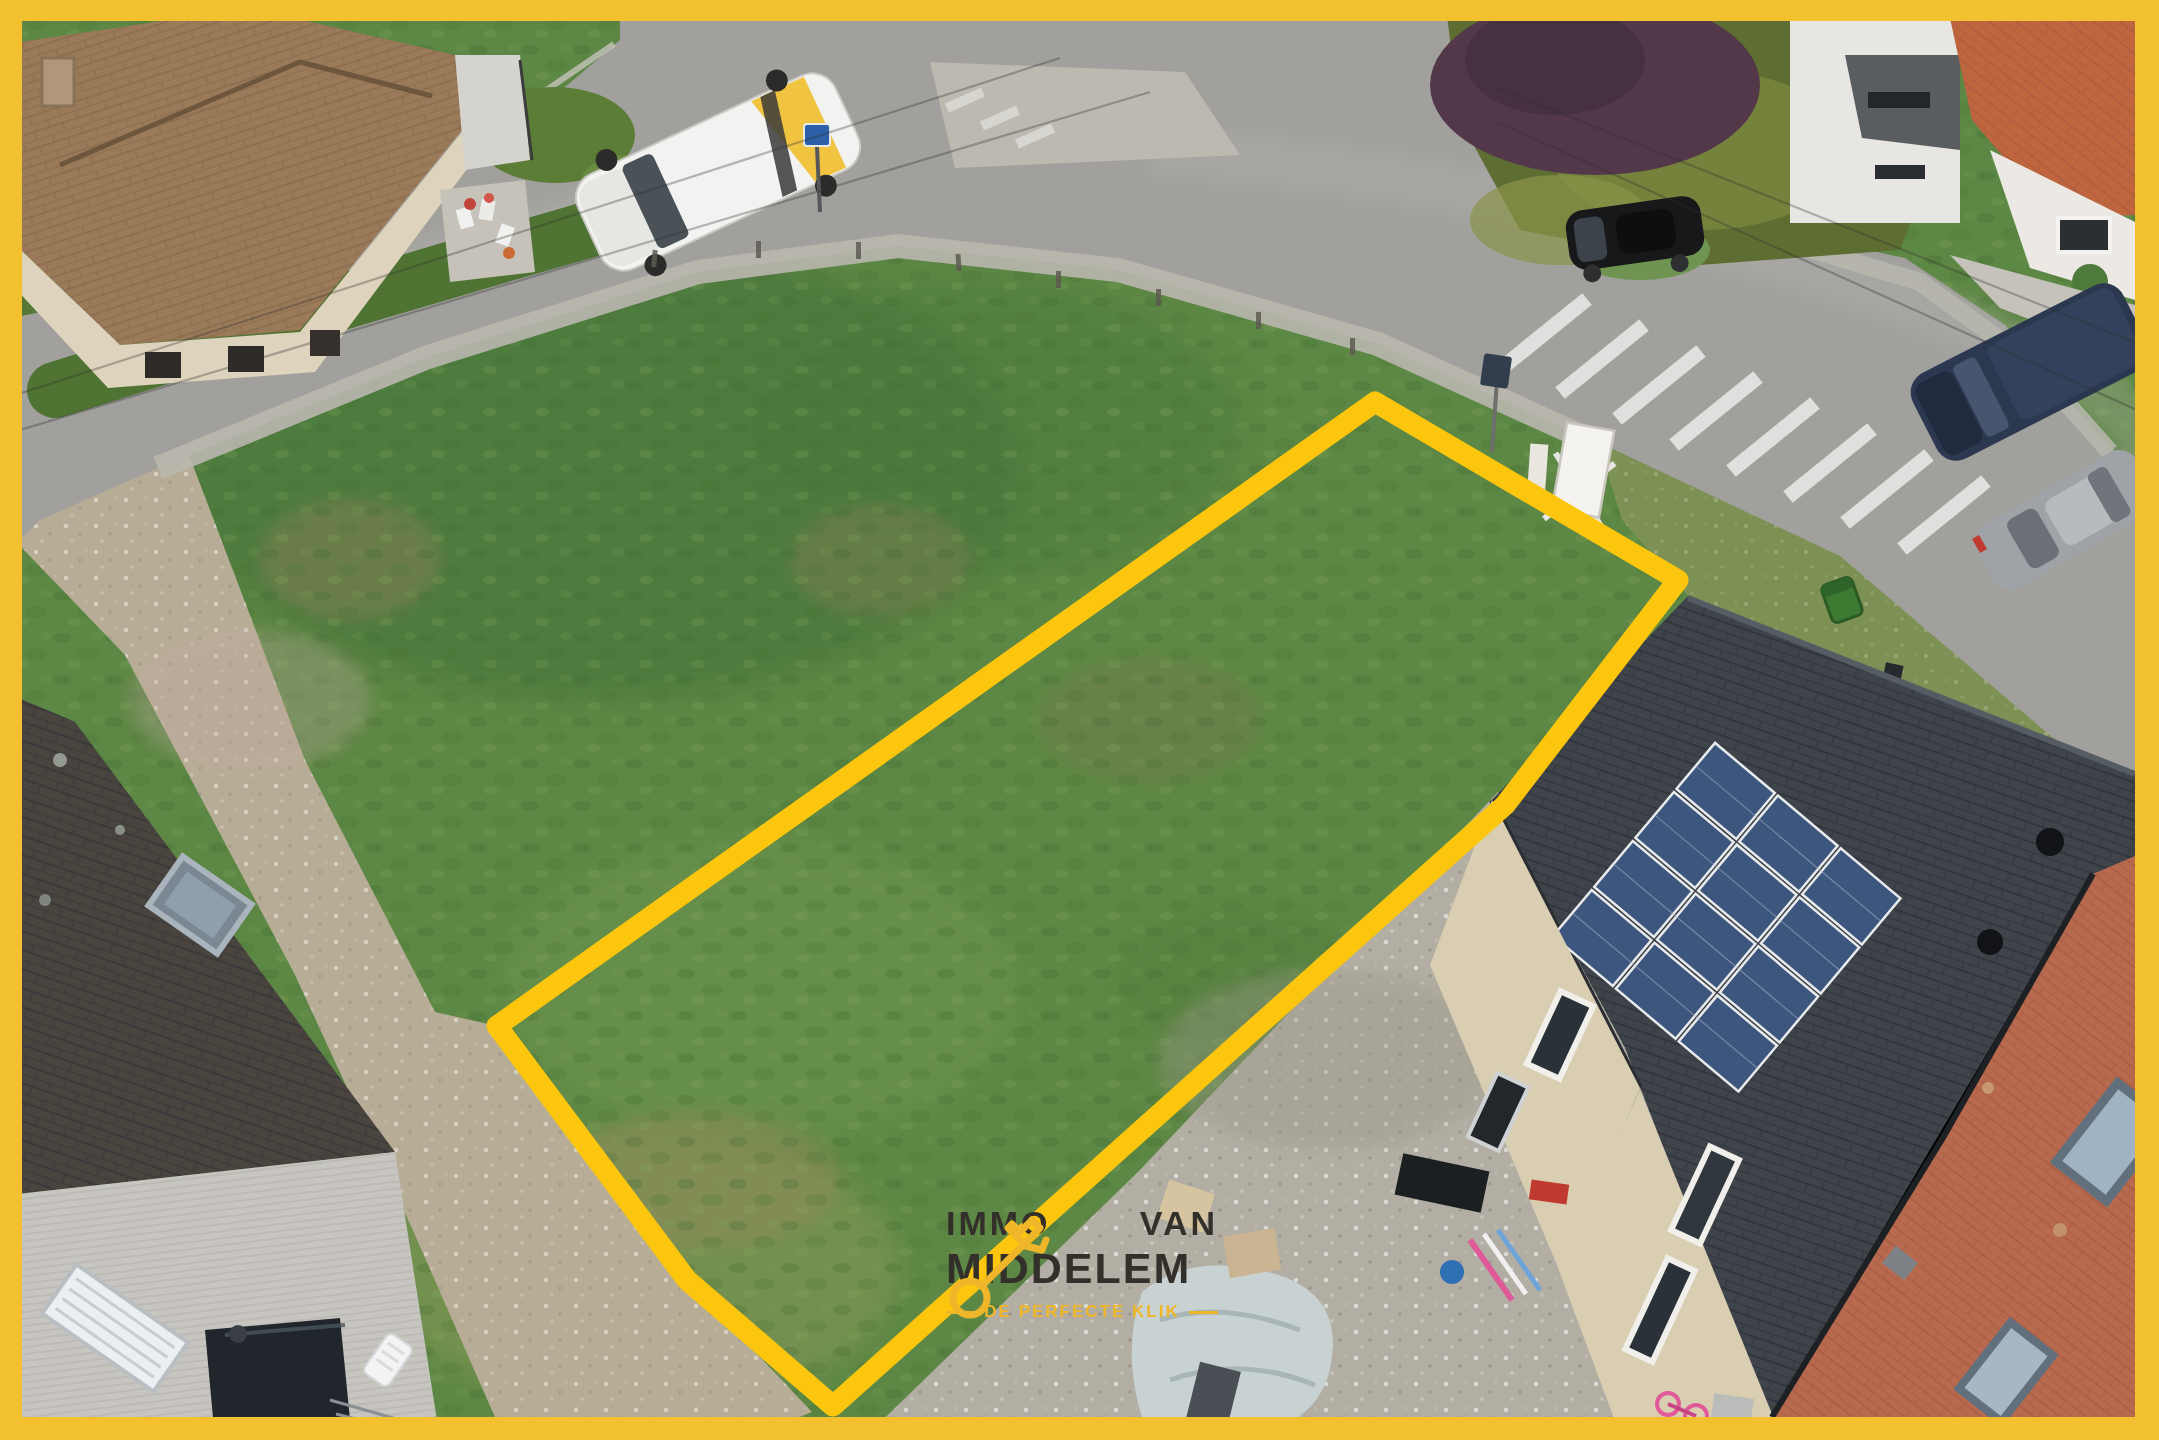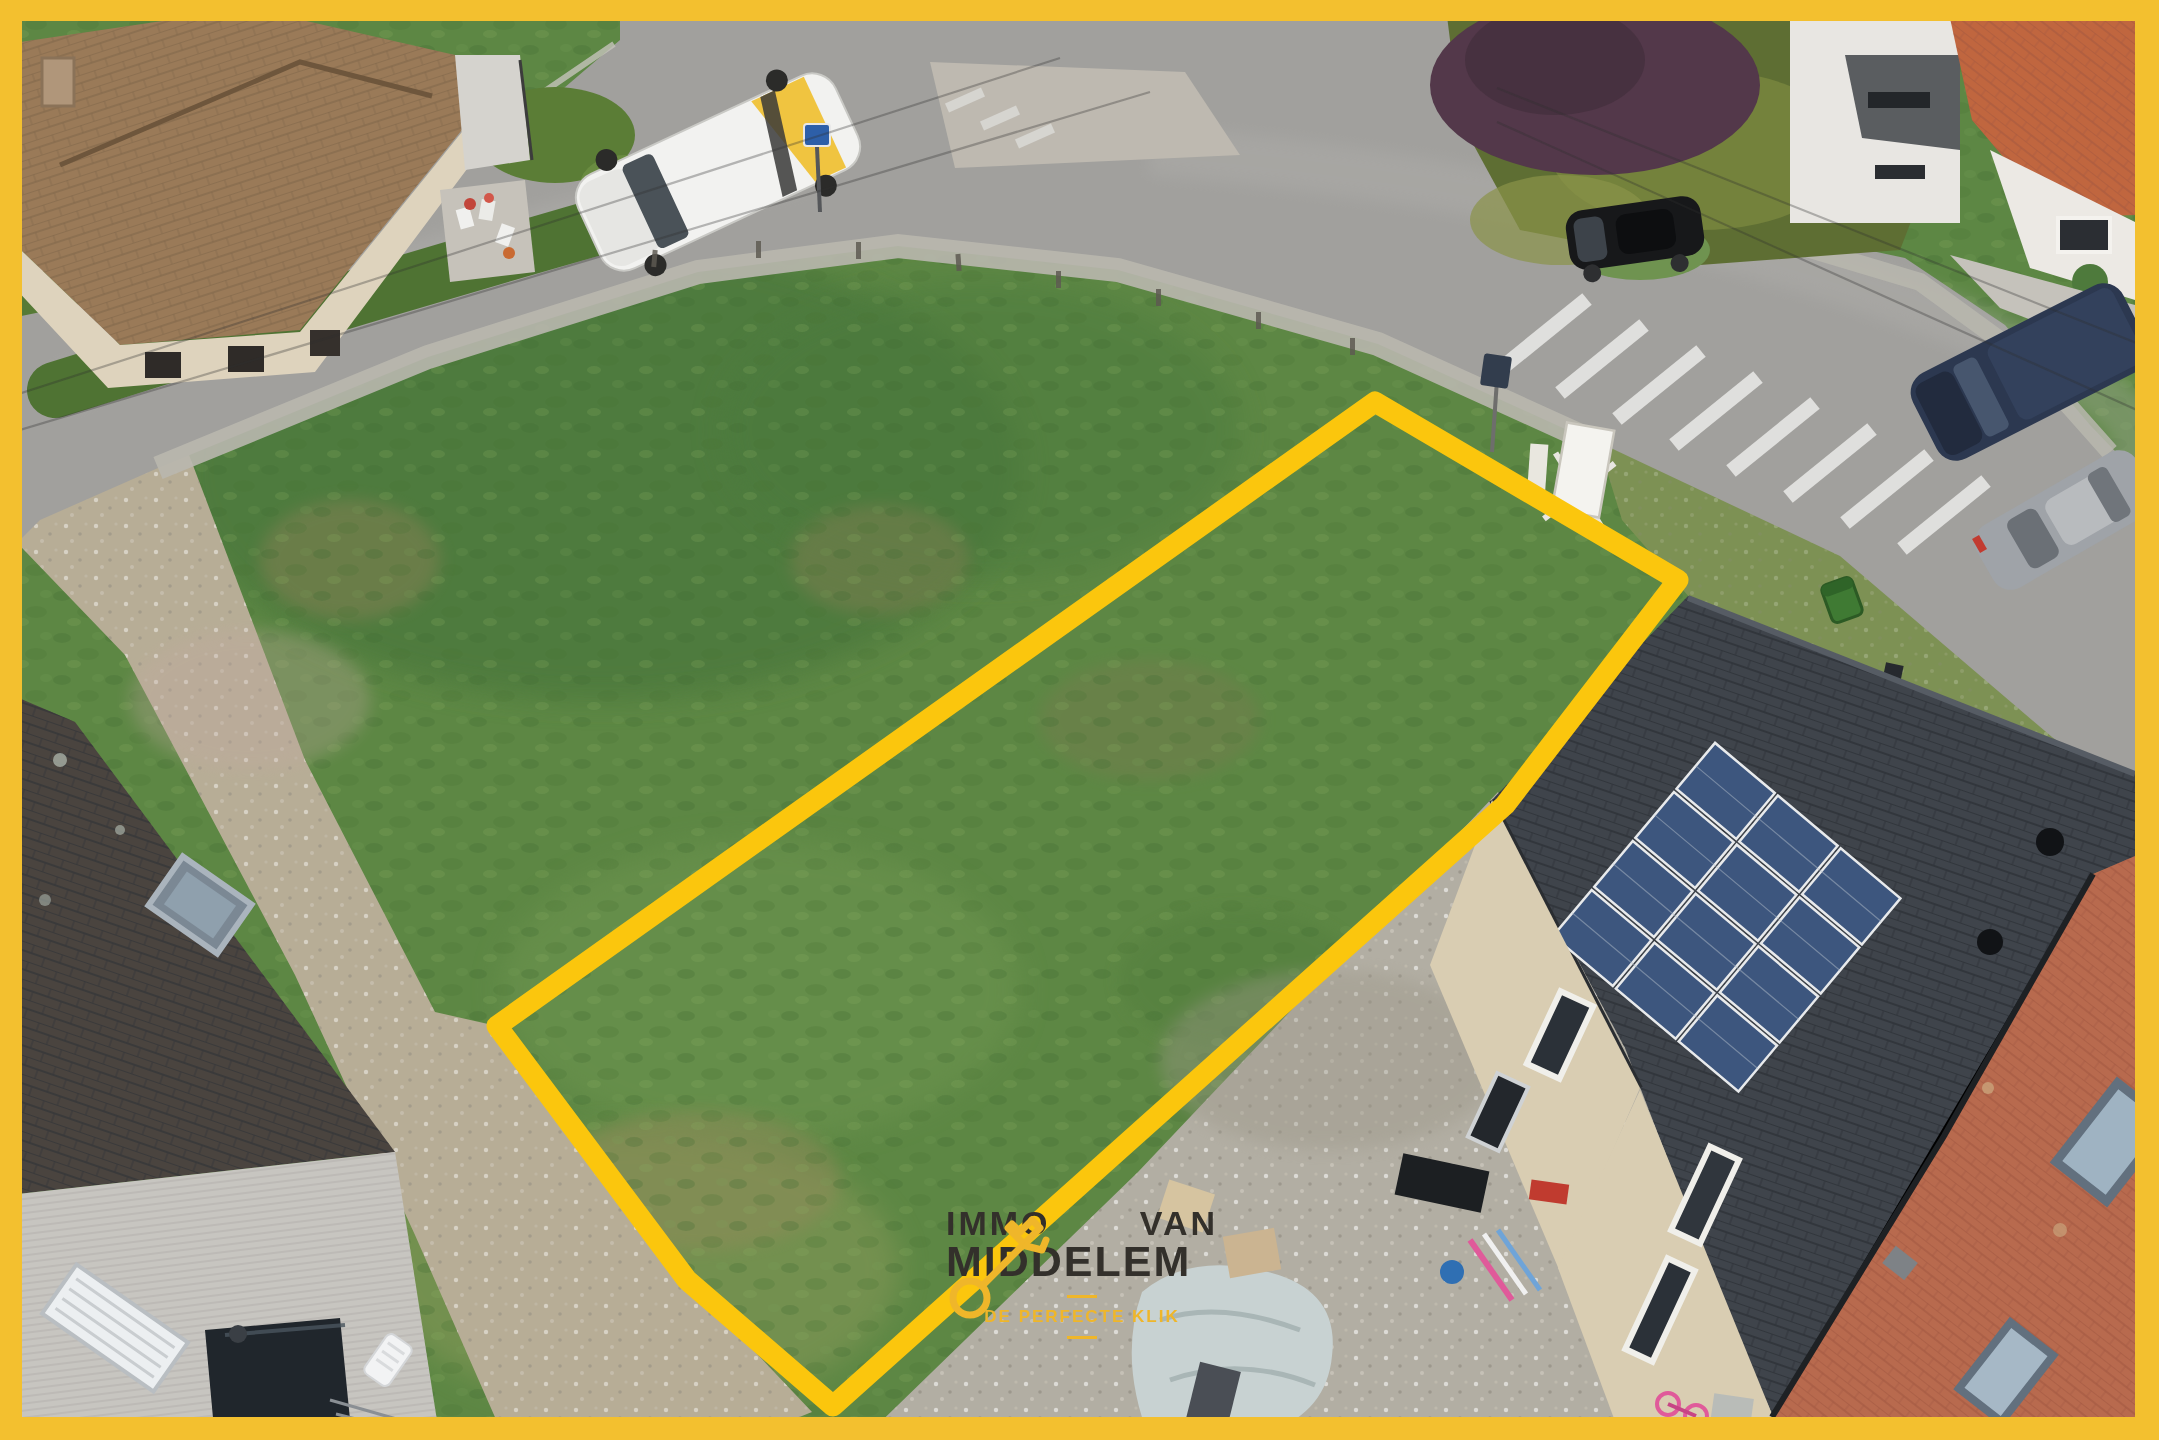--- a/index.html
+++ b/index.html
@@ -3,22 +3,22 @@
 <meta charset="utf-8">
 <style>
   html,body{margin:0;padding:0;background:#222;}
   .stage{position:relative;width:2159px;height:1440px;overflow:hidden;font-family:"Liberation Sans",sans-serif;}
   .stage svg{position:absolute;left:0;top:0;}
   
   .frame-rect{fill:var(--frame-color,#F3C02F);}
   .plot-outline{stroke:var(--outline-color,#FBC60D);}
   .watermark{position:absolute;left:946px;top:1206px;width:272px;color:var(--logo-text,#33302B);z-index:5;}
   .wm-row1{display:flex;justify-content:space-between;align-items:flex-end;font-size:34px;font-weight:700;letter-spacing:3px;line-height:1;}
-  .wm-row2{font-size:43px;font-weight:800;letter-spacing:2px;line-height:1;white-space:nowrap;}
-  .wm-row3{margin-top:12px;display:flex;align-items:center;justify-content:center;gap:9px;color:var(--accent-color,#EFB62A);font-size:17px;font-weight:700;letter-spacing:2px;white-space:nowrap;flex-direction:column;}
+  .wm-row2{margin-top:7px;font-size:43px;font-weight:800;letter-spacing:2px;line-height:1;white-space:nowrap;}
+  .wm-row3{margin-top:12px;display:flex;align-items:center;justify-content:center;gap:9px;color:var(--accent-color,#EFB62A);font-size:17px;font-weight:700;letter-spacing:2px;white-space:nowrap;}
   .wm-dash{width:30px;height:3px;background:var(--accent-color,#EFB62A);}
   .wm-key{position:absolute;left:92px;top:-66px;width:120px;height:120px;}
   .wm-key path,.wm-key circle{stroke:var(--accent-color,#EFB62A);fill:none;stroke-width:7;stroke-linecap:round;stroke-linejoin:round;}
 </style>
 </head>
 <body>
 
 <div class="stage">
 <svg width="2159" height="1440" viewBox="0 0 2159 1440">
   <defs>

